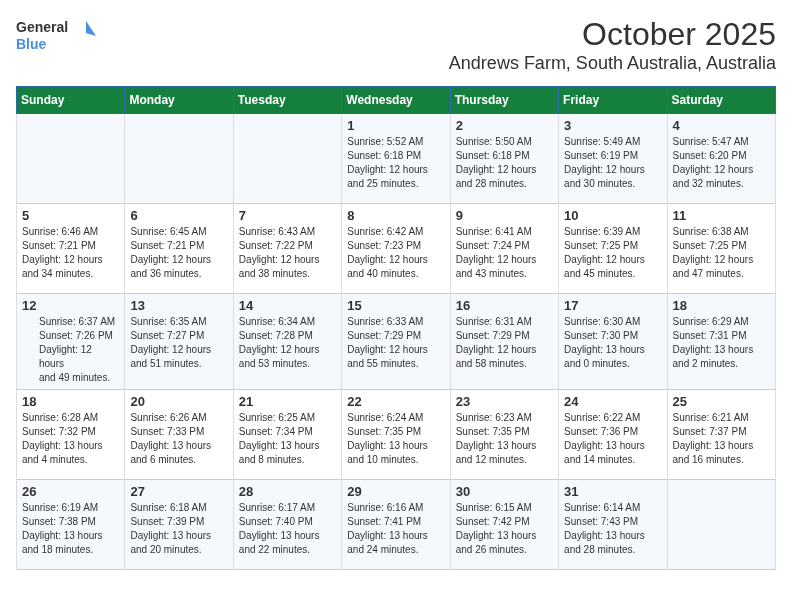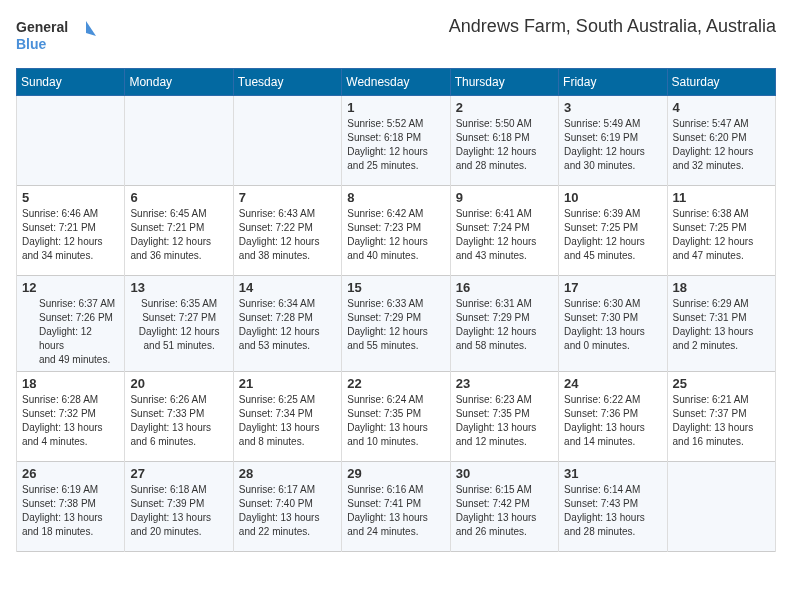--- a/index.html
+++ b/index.html
@@ -32,24 +32,24 @@
     .subtitle {
       font-size: 18px;
       color: #333;
     }
     table {
       width: 100%;
       border-collapse: collapse;
       table-layout: fixed;
     }
     thead tr th {
-      background-color: #0369a1;
+      background-color: #15803d;
       color: #fff;
       font-size: 12px;
-      font-weight: normal;
+      font-weight: bold;
       padding: 6px 4px;
       text-align: left;
       border: 1px solid #2a6aaa;
     }
     tbody tr {
       border-bottom: 1px solid #ccc;
     }
     tbody td {
       vertical-align: top;
       padding: 4px 5px;
@@ -83,20 +83,21 @@
 
 <div class="header">
   <div class="logo">
     <svg width="80" height="40" viewBox="0 0 80 40" xmlns="http://www.w3.org/2000/svg">
       <text x="0" y="16" font-size="14" font-weight="bold" font-family="Arial" fill="#333">General</text>
       <text x="0" y="33" font-size="14" font-weight="bold" font-family="Arial" fill="#4a90d9">Blue</text>
       <polygon points="70,5 80,20 70,17" fill="#4a90d9"></polygon>
     </svg>
   </div>
   <div class="title-block">
+    <div class="month-title">October 2025</div>
     <div class="subtitle">Andrews Farm, South Australia, Australia</div>
   </div>
 </div>
 
 <table>
   <thead>
     <tr>
       <th>Sunday</th>
       <th>Monday</th>
       <th>Tuesday</th>
@@ -194,21 +195,21 @@
       <tr>
         <td>
           <span class="day-number">12</span>
           <div class="cell-content" style="white-space: pre-line; margin-left: 17px;">Sunrise: 6:37 AM
 Sunset: 7:26 PM
 Daylight: 12 hours
 and 49 minutes.</div>
         </td>
         <td>
           <span class="day-number">13</span>
-          <div class="cell-content" style="white-space: pre-line; text-align: center;">Sunrise: 6:35 AM
+          <div class="cell-content" style="white-space: pre-line;">Sunrise: 6:35 AM
 Sunset: 7:27 PM
 Daylight: 12 hours
 and 51 minutes.</div>
         </td>
         <td>
           <span class="day-number">14</span>
           <div class="cell-content" style="white-space: pre-line;">Sunrise: 6:34 AM
 Sunset: 7:28 PM
 Daylight: 12 hours
 and 53 minutes.</div>

